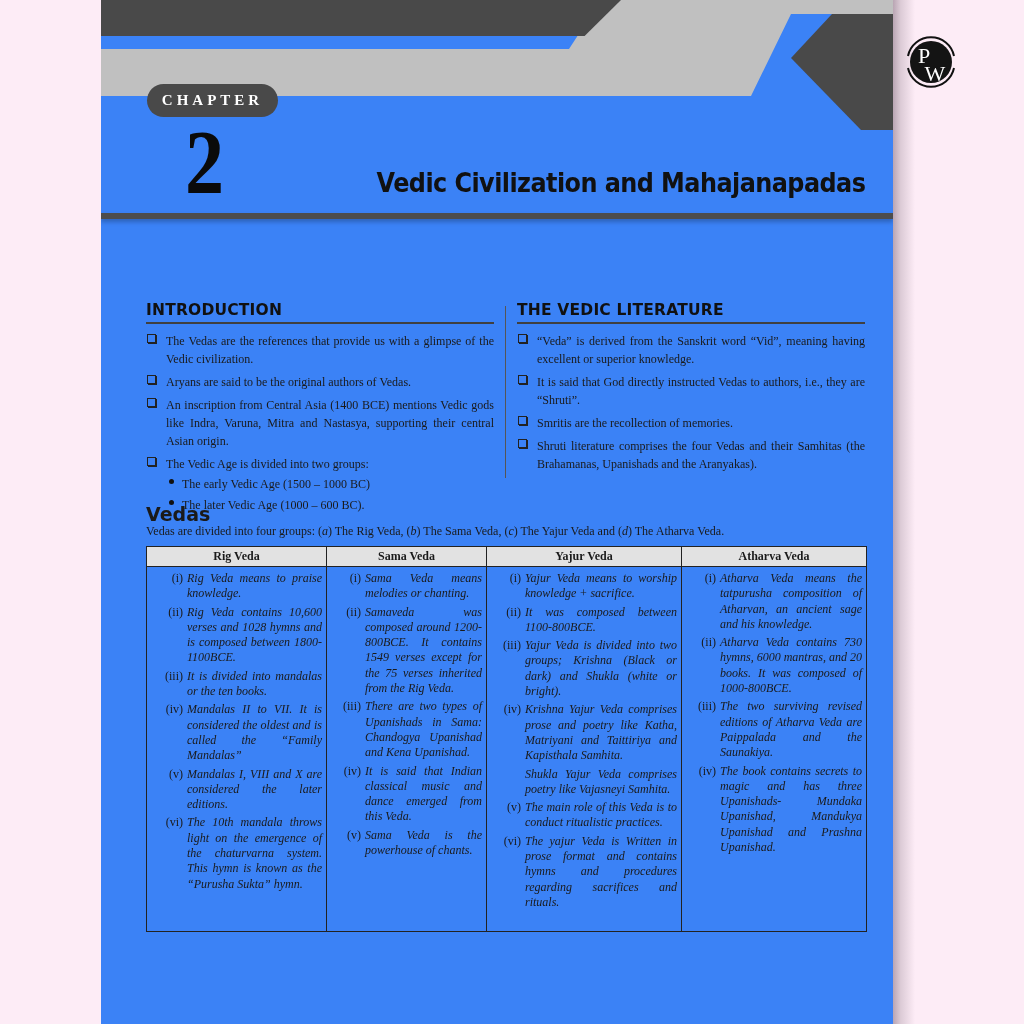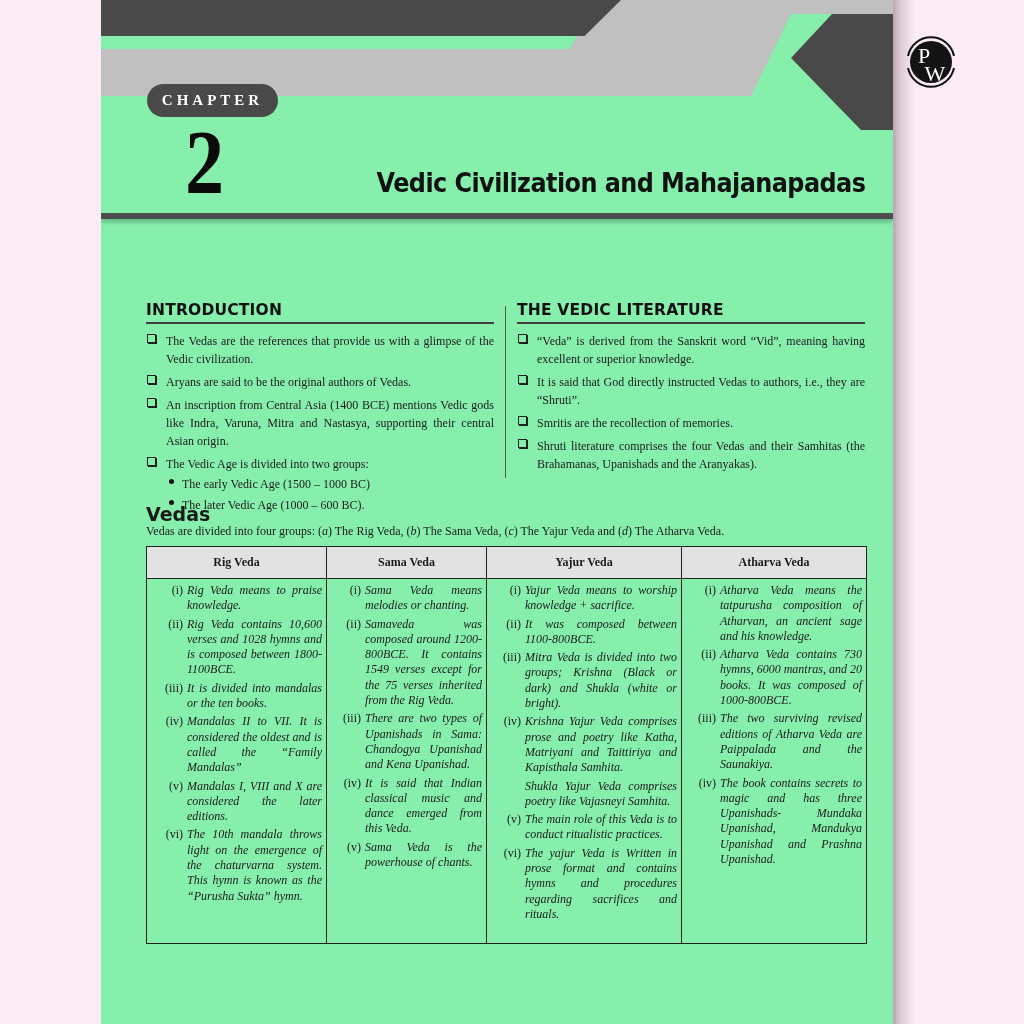--- a/index.html
+++ b/index.html
@@ -5,21 +5,21 @@
   html, body { margin: 0; padding: 0; }
   body {
     width: 1024px; height: 1024px; overflow: hidden;
     background: #fdecf6;
     position: relative;
     font-family: "Liberation Serif", serif;
     color: #1a1a1a;
   }
   .page {
     position: absolute; left: 101px; top: 0; width: 792px; height: 1024px;
-    background: #86efac;
+    background: #3b82f6;
     overflow: hidden;
   }
   .page-shadow {
     position: absolute; left: 893px; top: 0; width: 22px; height: 1024px;
     background: linear-gradient(to right, #b9a5b3 0%, #dccbd6 35%, #fdecf6 100%);
   }
   
   .band-dark {
     position: absolute; left: 0; top: 0; width: 520px; height: 36px;
     background: #494949;
@@ -101,21 +101,21 @@
     font-size: 12px; white-space: nowrap;
   }
   .vedas-intro i { font-style: italic; }
   table.vedas {
     position: absolute; left: 45px; top: 546px; width: 720px;
     border-collapse: collapse; table-layout: fixed;
     font-size: 12px; line-height: 15.3px;
   }
   table.vedas th {
     background: #e2e2e2; font-weight: bold; font-size: 12px;
-    height: 19px; padding: 6px; border: 1.5px solid #222;
+    height: 19px; padding: 0; border: 1.5px solid #222;
   }
   table.vedas td {
     vertical-align: top; border: 1.5px solid #222; padding: 4px 4px 18px 4px;
   }
   .ol-item {
     display: flex; margin-bottom: 3px; text-align: justify;
   }
   .ol-num { flex: 0 0 auto; text-align: right; padding-right: 4px; }
   .ol-text { flex: 1 1 auto; font-style: italic; }
 </style>
@@ -229,21 +229,21 @@
             <div class="ol-item">
               <span class="ol-num" style="width: 30px;">(i)</span>
               <span class="ol-text">Yajur Veda means to worship knowledge + sacrifice.</span>
             </div>
             <div class="ol-item">
               <span class="ol-num" style="width: 30px;">(ii)</span>
               <span class="ol-text">It was composed between 1100-800BCE.</span>
             </div>
             <div class="ol-item">
               <span class="ol-num" style="width: 30px;">(iii)</span>
-              <span class="ol-text">Mitra Veda is divided into two groups; Krishna (Black or dark) and Shukla (white or bright).</span>
+              <span class="ol-text">Yajur Veda is divided into two groups; Krishna (Black or dark) and Shukla (white or bright).</span>
             </div>
             <div class="ol-item">
               <span class="ol-num" style="width: 30px;">(iv)</span>
               <span class="ol-text">Krishna Yajur Veda comprises prose and poetry like Katha, Matriyani and Taittiriya and Kapisthala Samhita.</span>
             </div>
             <div class="ol-item">
               <span class="ol-num" style="width: 30px;"></span>
               <span class="ol-text">Shukla Yajur Veda comprises poetry like Vajasneyi Samhita.</span>
             </div>
             <div class="ol-item">

